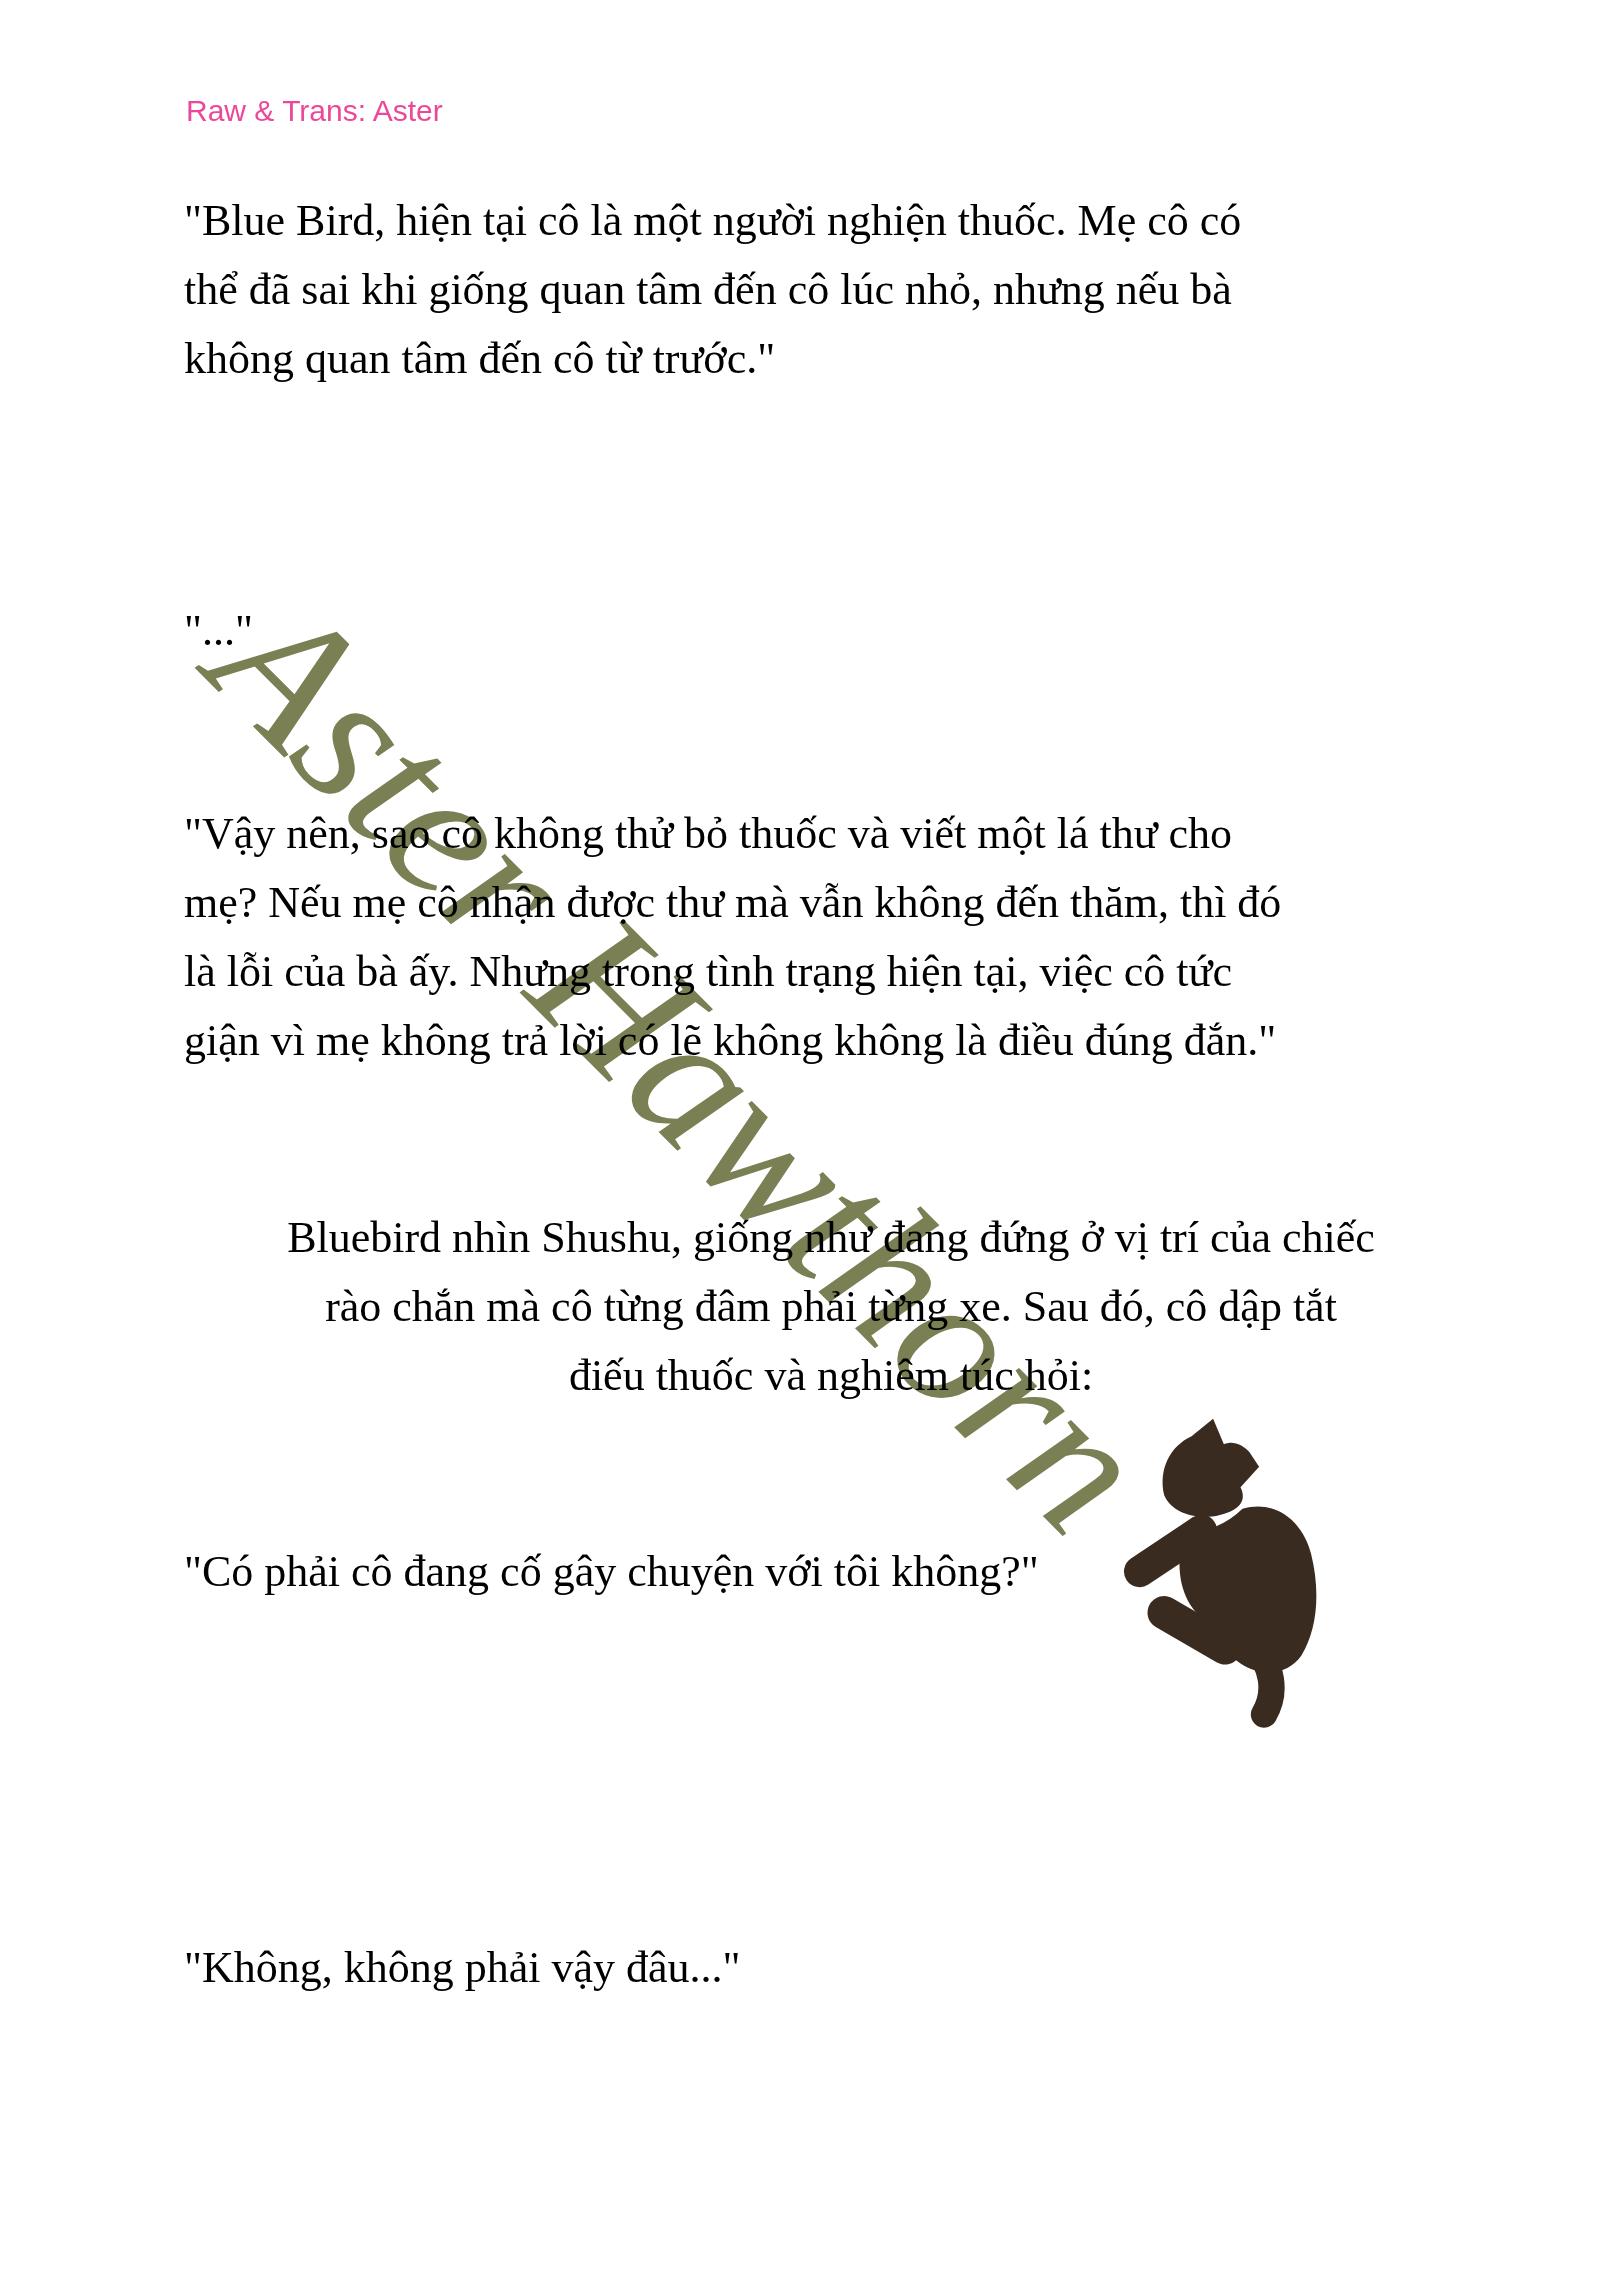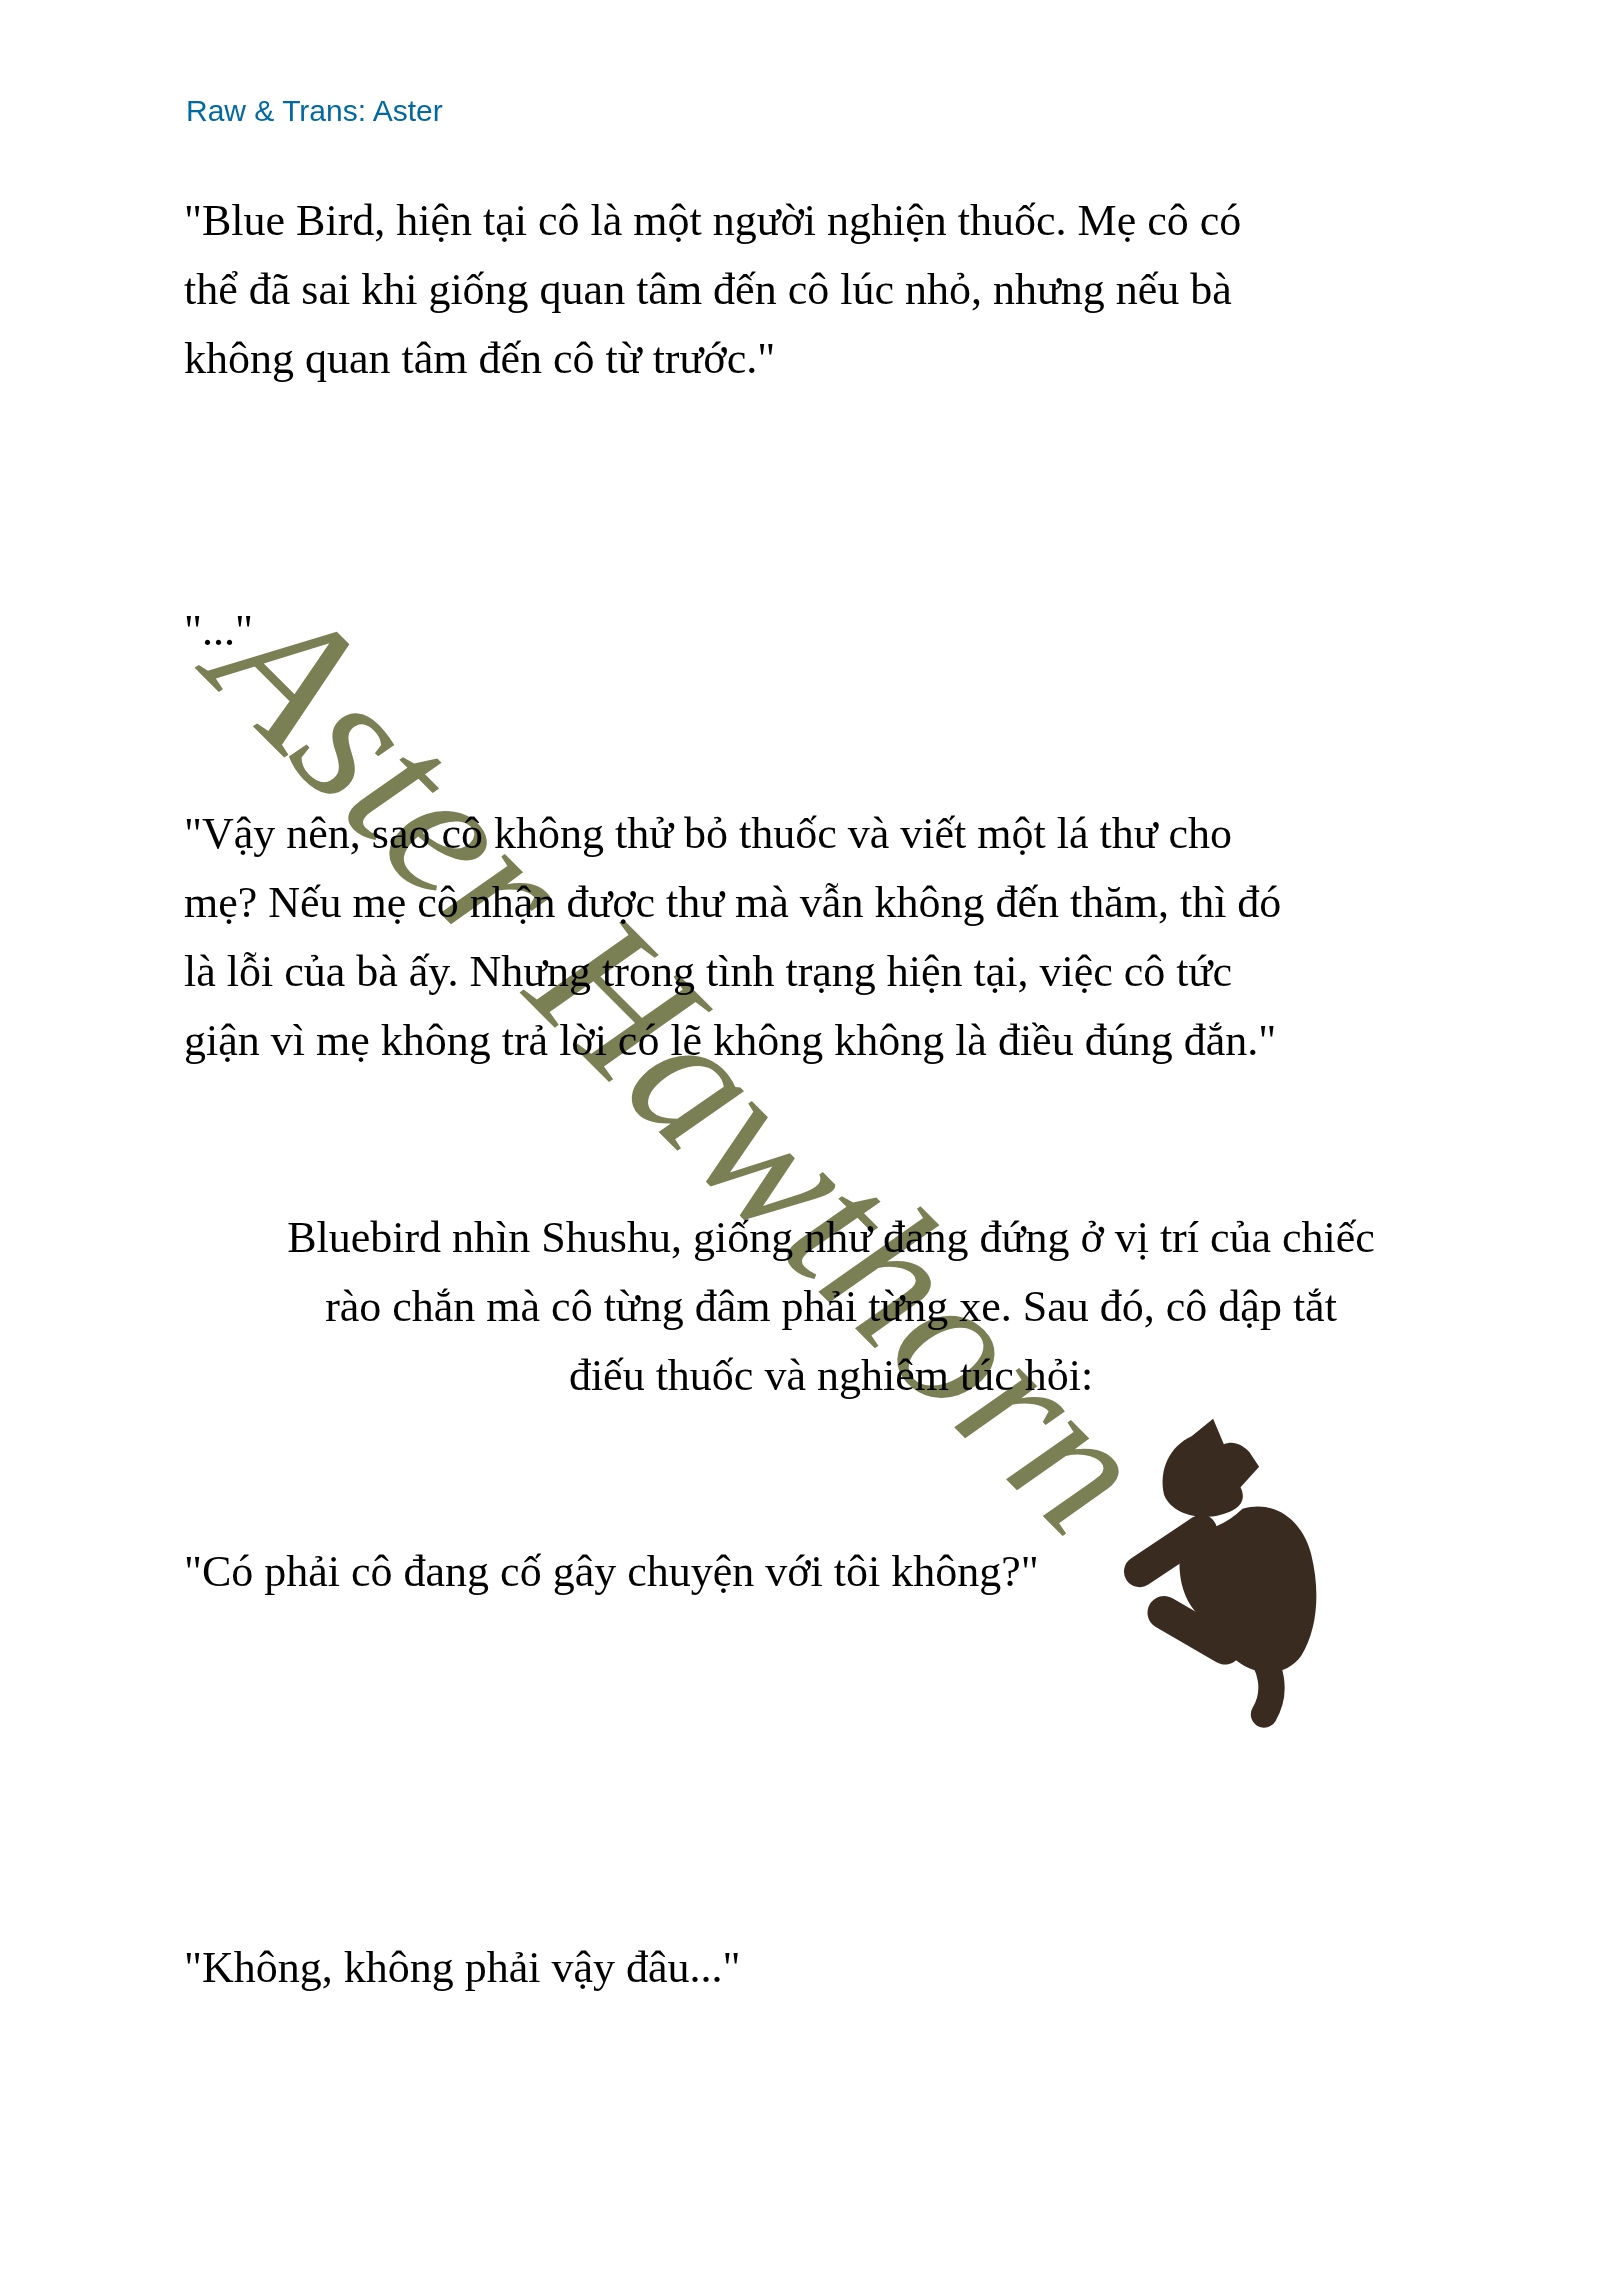--- a/index.html
+++ b/index.html
@@ -14,21 +14,21 @@
     background: #ffffff;
     overflow: hidden;
     font-family: "Liberation Serif", serif;
   }
   .doc-header {
     position: absolute;
     left: 186px;
     top: 94px;
     font-family: "Liberation Sans", sans-serif;
     font-size: 30px;
-    color: #0369a1;
+    color: #ec4899;
     z-index: 2;
     white-space: nowrap;
   }
   .watermark {
     position: absolute;
     left: 681px;
     top: 1063px;
     transform: translate(-50%, -50%) rotate(45deg);
     font-family: "Liberation Serif", serif;
     font-style: italic;

